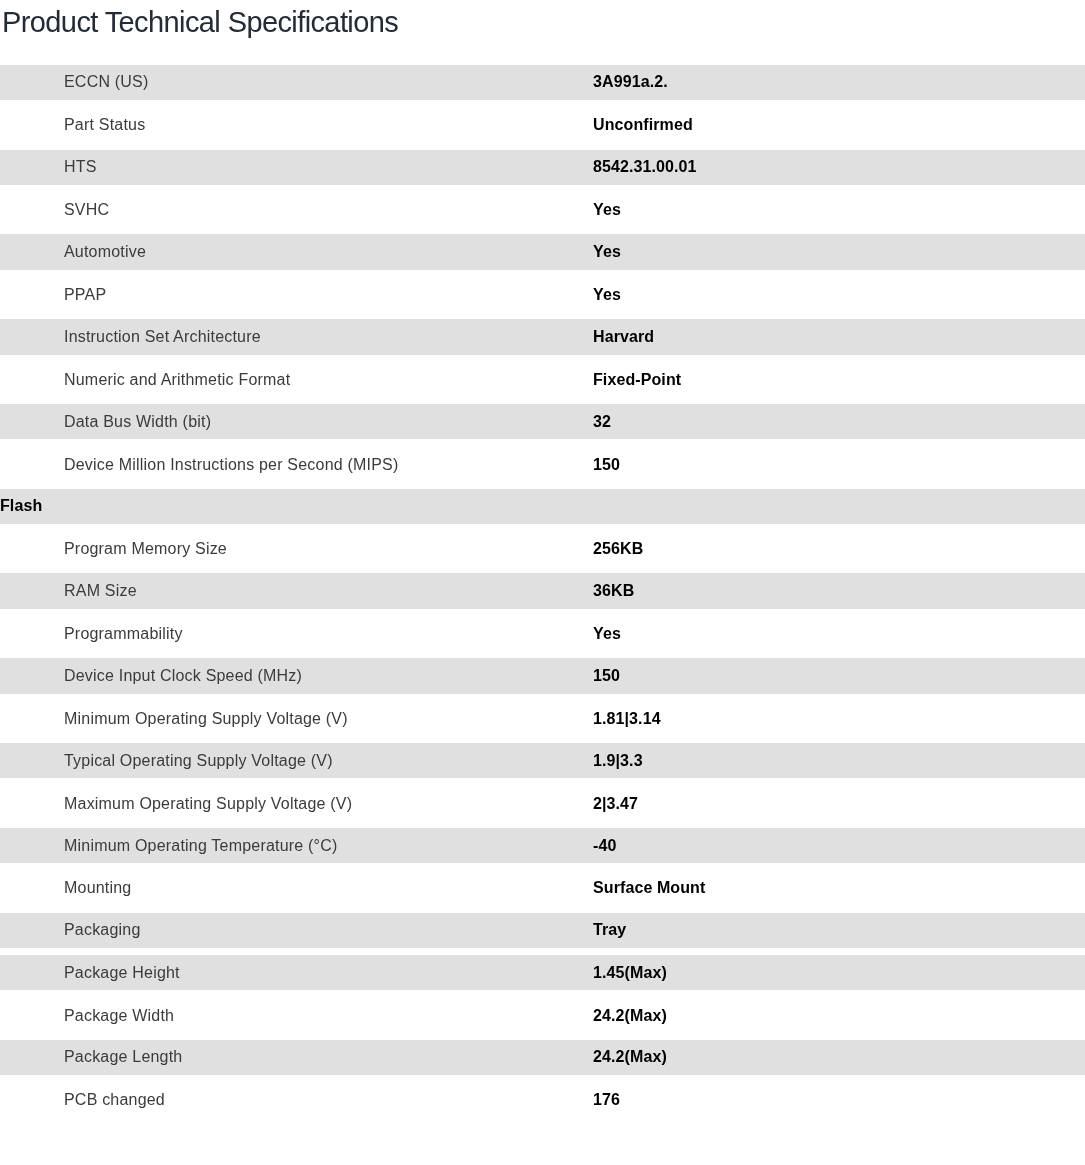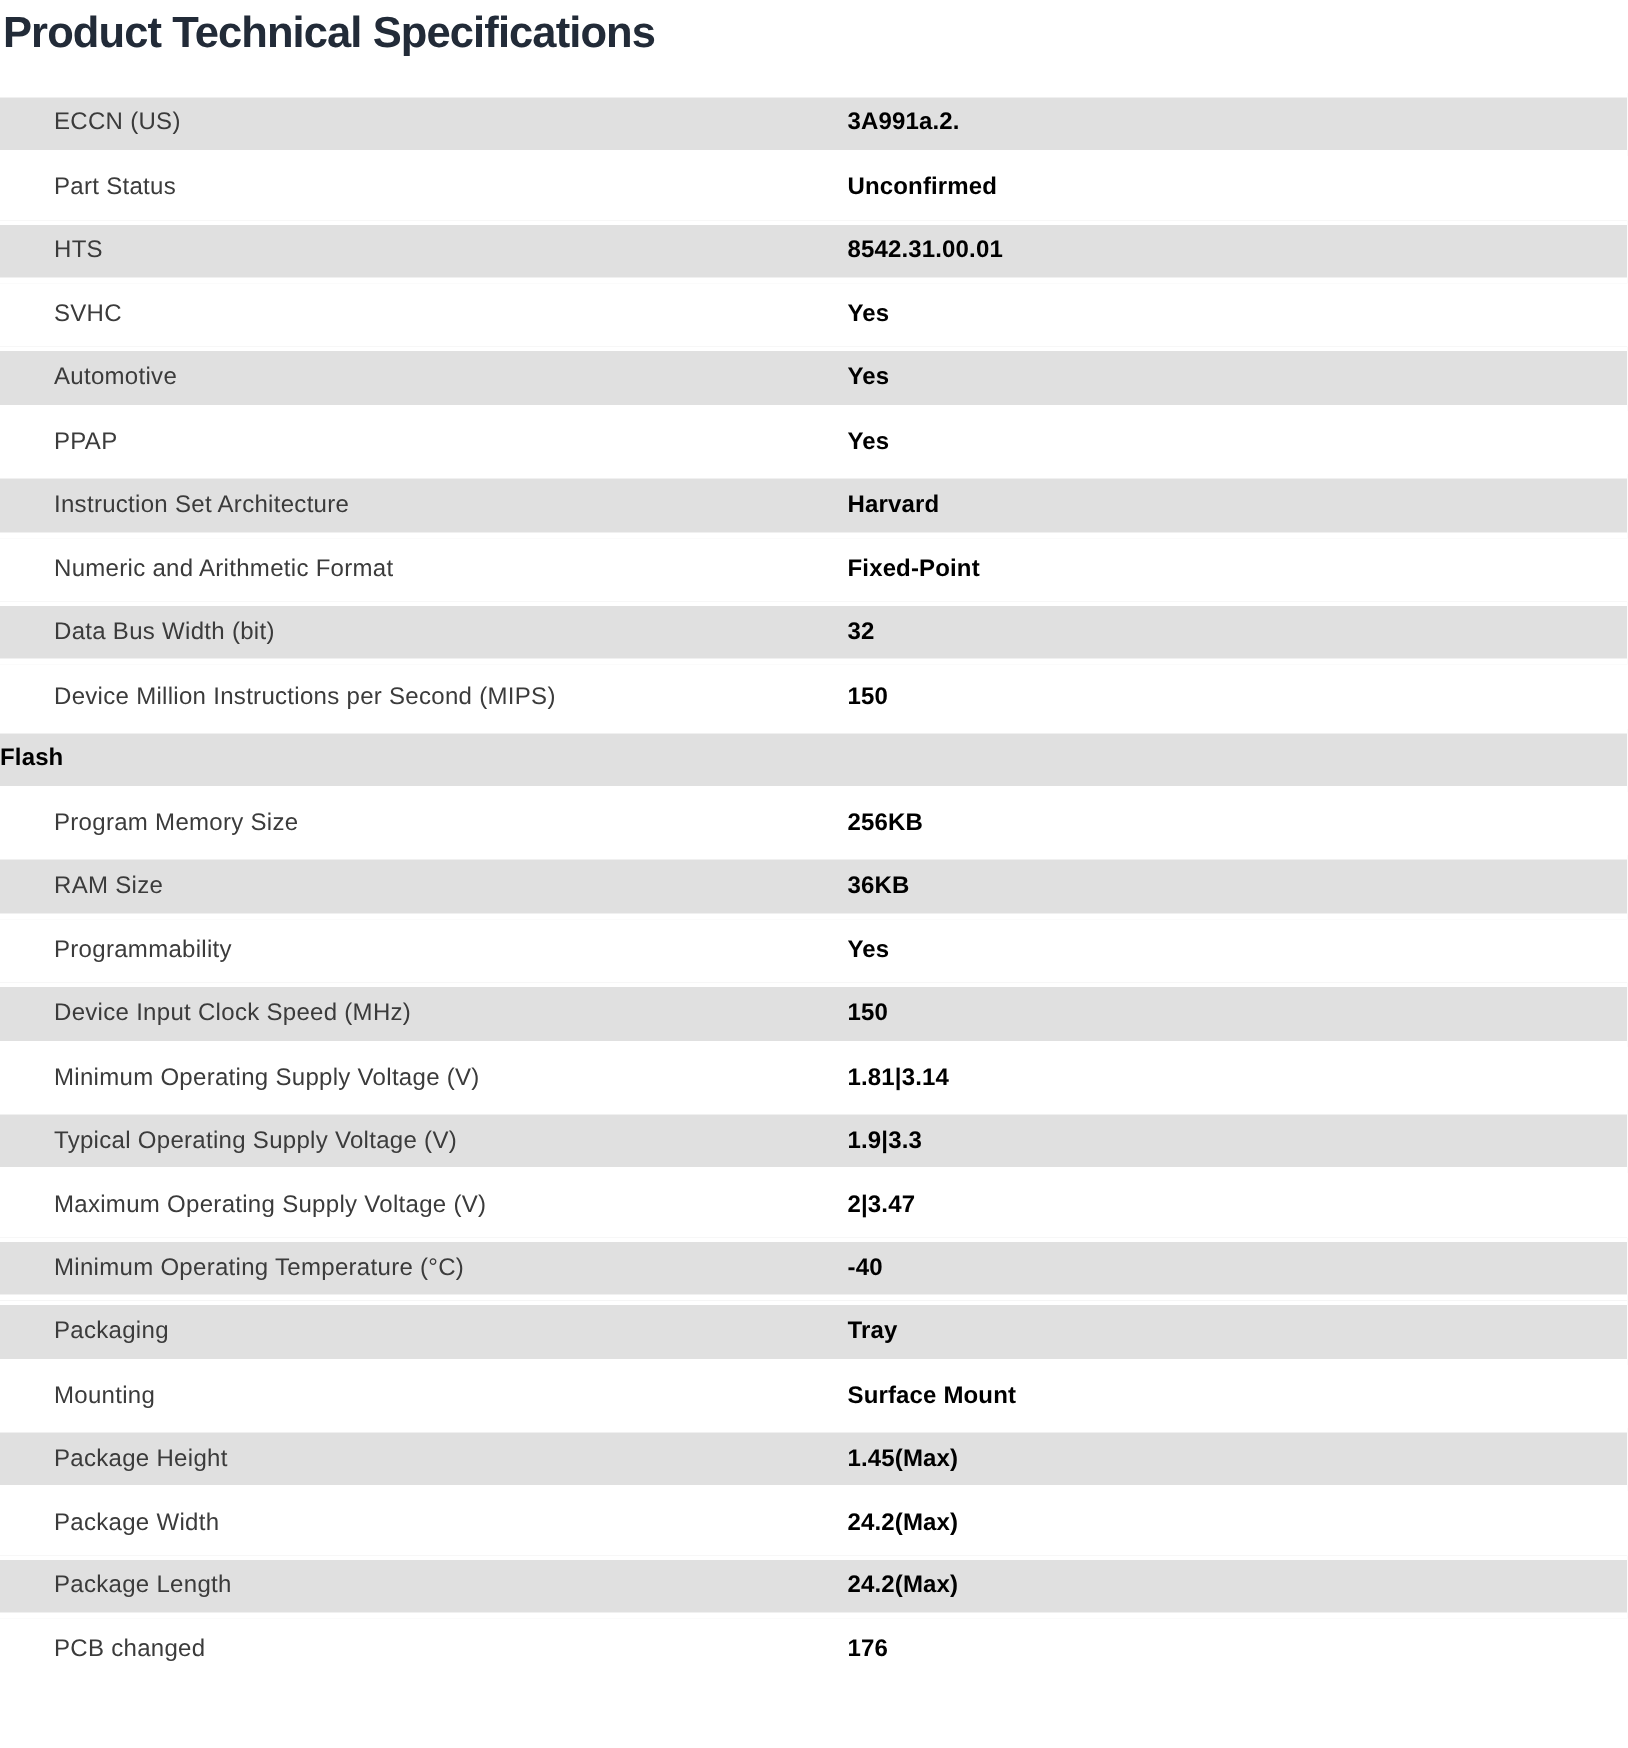--- a/index.html
+++ b/index.html
@@ -9,21 +9,21 @@
     font-family: "Liberation Sans", "DejaVu Sans", sans-serif;
   }
   .page {
     width: 1085px;
     height: 1165px;
     overflow: hidden;
     background: #ffffff;
   }
   .page-title {
     font-size: 29px;
-    font-weight: 700;
+    font-weight: 400;
     letter-spacing: -0.6px;
     color: #222b38;
     padding: 5px 0 0 2px;
     line-height: 1.2;
   }
   .spec-table {
     margin-top: 22px;
     width: 1085px;
   }
   .row {
@@ -45,20 +45,21 @@
     line-height: 1;
     white-space: nowrap;
     overflow: hidden;
   }
   .cell.label {
     flex: 0 0 565px;
     padding-left: 36px;
     color: #3b3b3b;
     font-weight: 400;
     letter-spacing: 0.2px;
+    margin-left: 28px;
   }
   .cell.value {
     flex: 1 1 auto;
     color: #000000;
     font-weight: 700;
     letter-spacing: 0.1px;
   }
 </style>
 </head>
 <body>
@@ -155,28 +156,28 @@
     <div class="cell label">Maximum Operating Supply Voltage (V)</div>
     <div class="cell value">2|3.47</div>
   </div>
 
   <div class="row odd">
     <div class="cell label">Minimum Operating Temperature (°C)</div>
     <div class="cell value">-40</div>
   </div>
 
 
+  <div class="row even">
+    <div class="cell label">Mounting</div>
+    <div class="cell value">Surface Mount</div>
+  </div>
+
   <div class="row odd">
     <div class="cell label">Packaging</div>
     <div class="cell value">Tray</div>
-  </div>
-
-  <div class="row even">
-    <div class="cell label">Mounting</div>
-    <div class="cell value">Surface Mount</div>
   </div>
 
   <div class="row odd">
     <div class="cell label">Package Height</div>
     <div class="cell value">1.45(Max)</div>
   </div>
 
   <div class="row even">
     <div class="cell label">Package Width</div>
     <div class="cell value">24.2(Max)</div>

